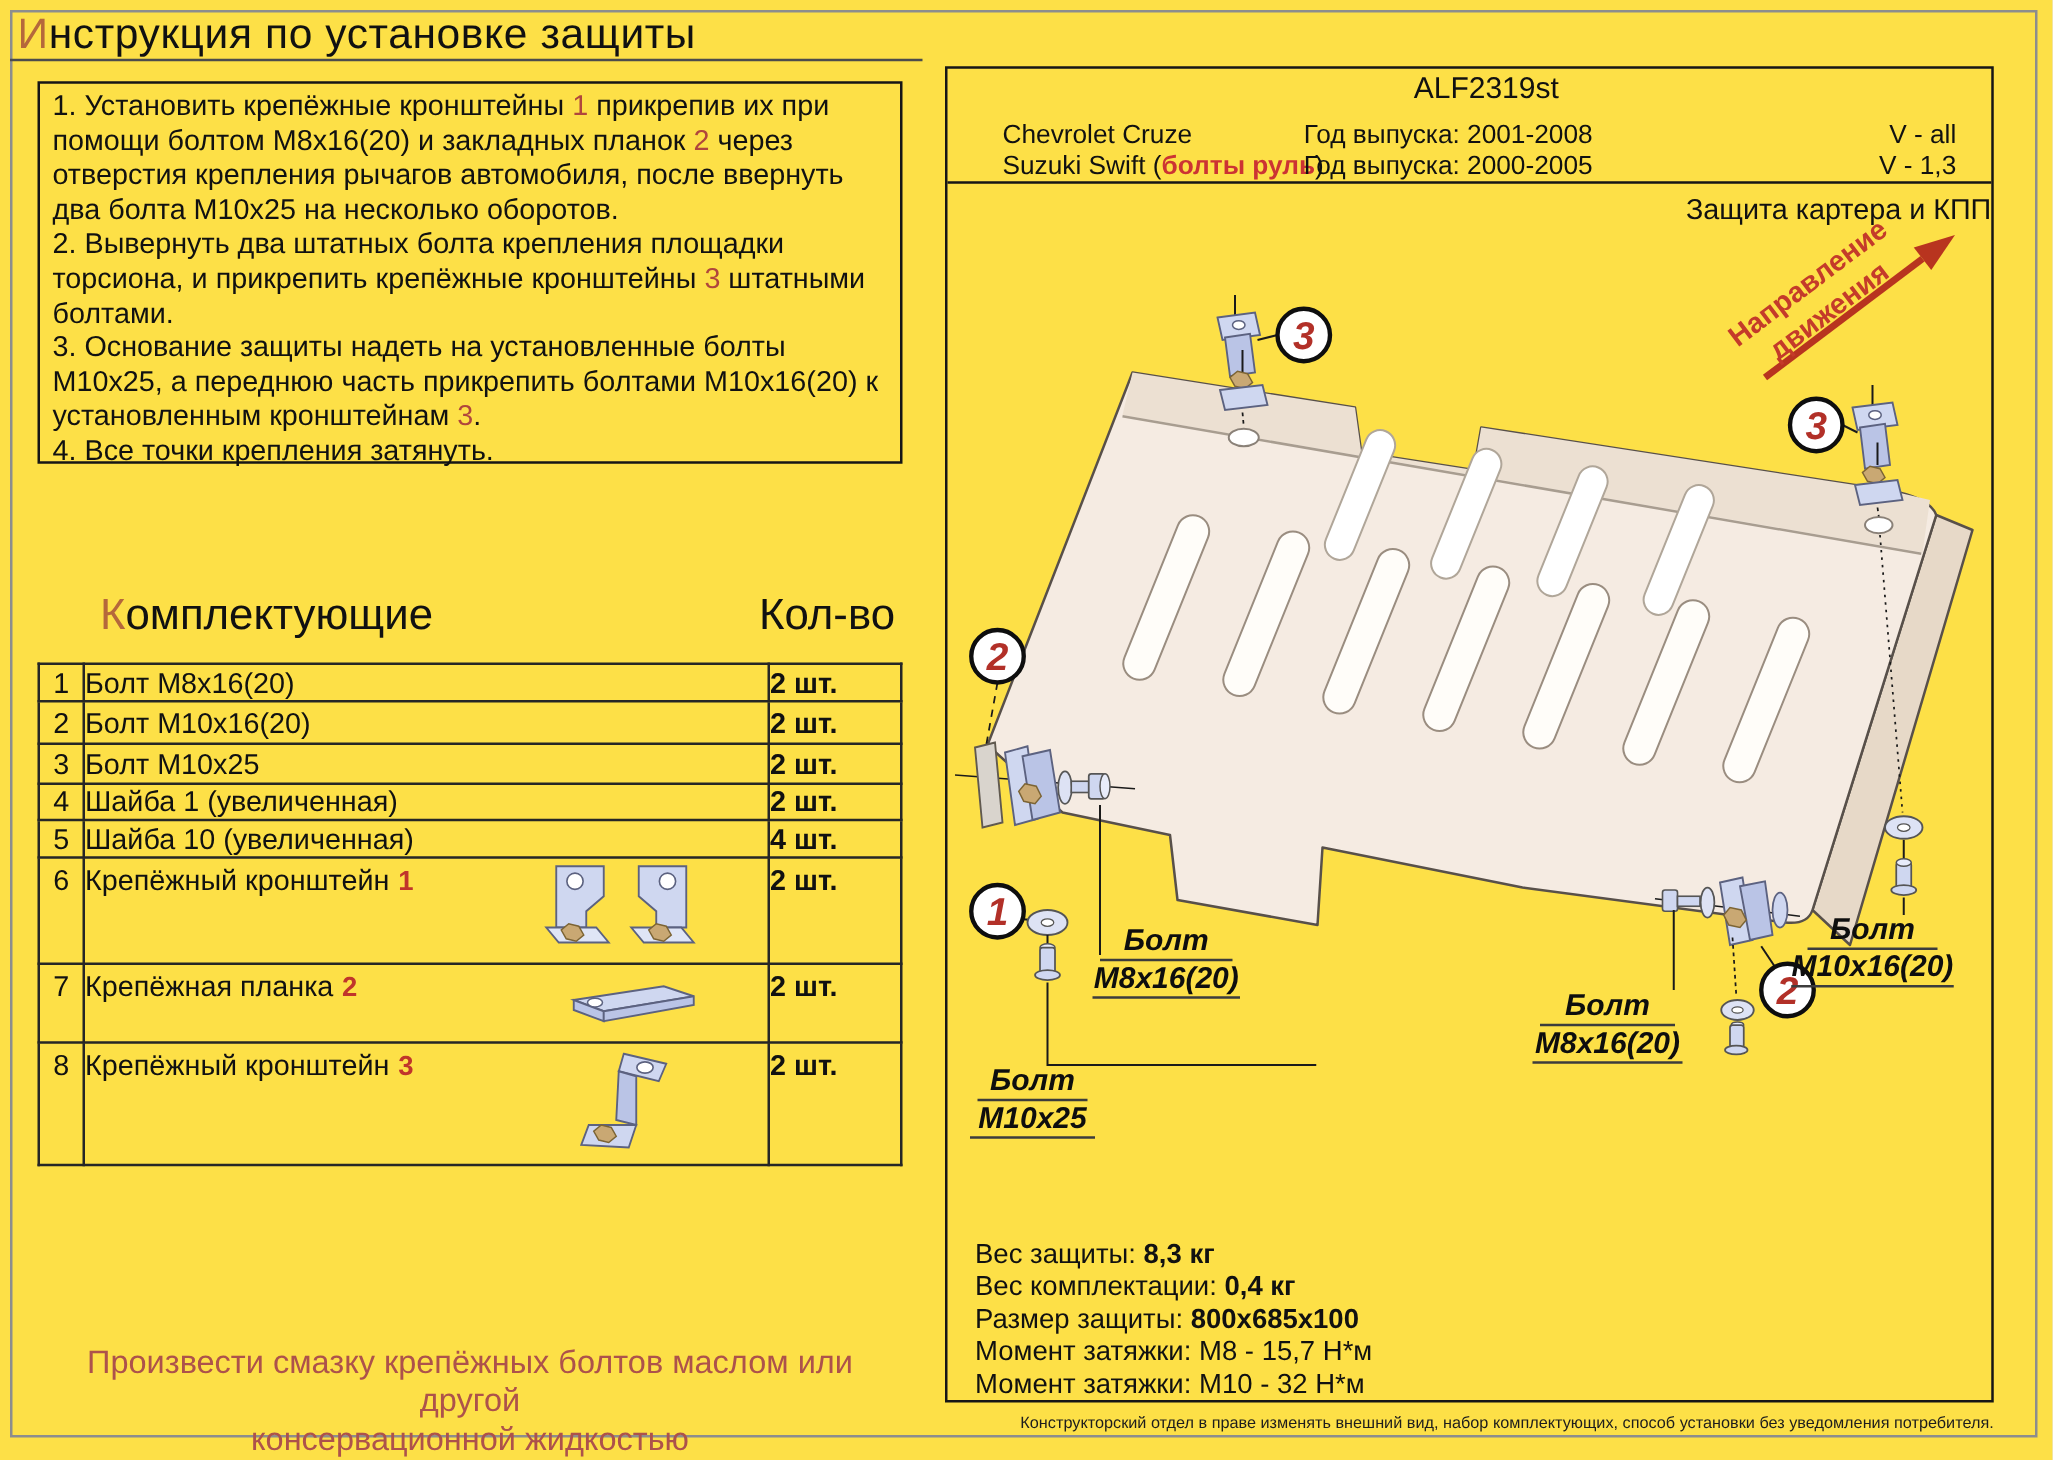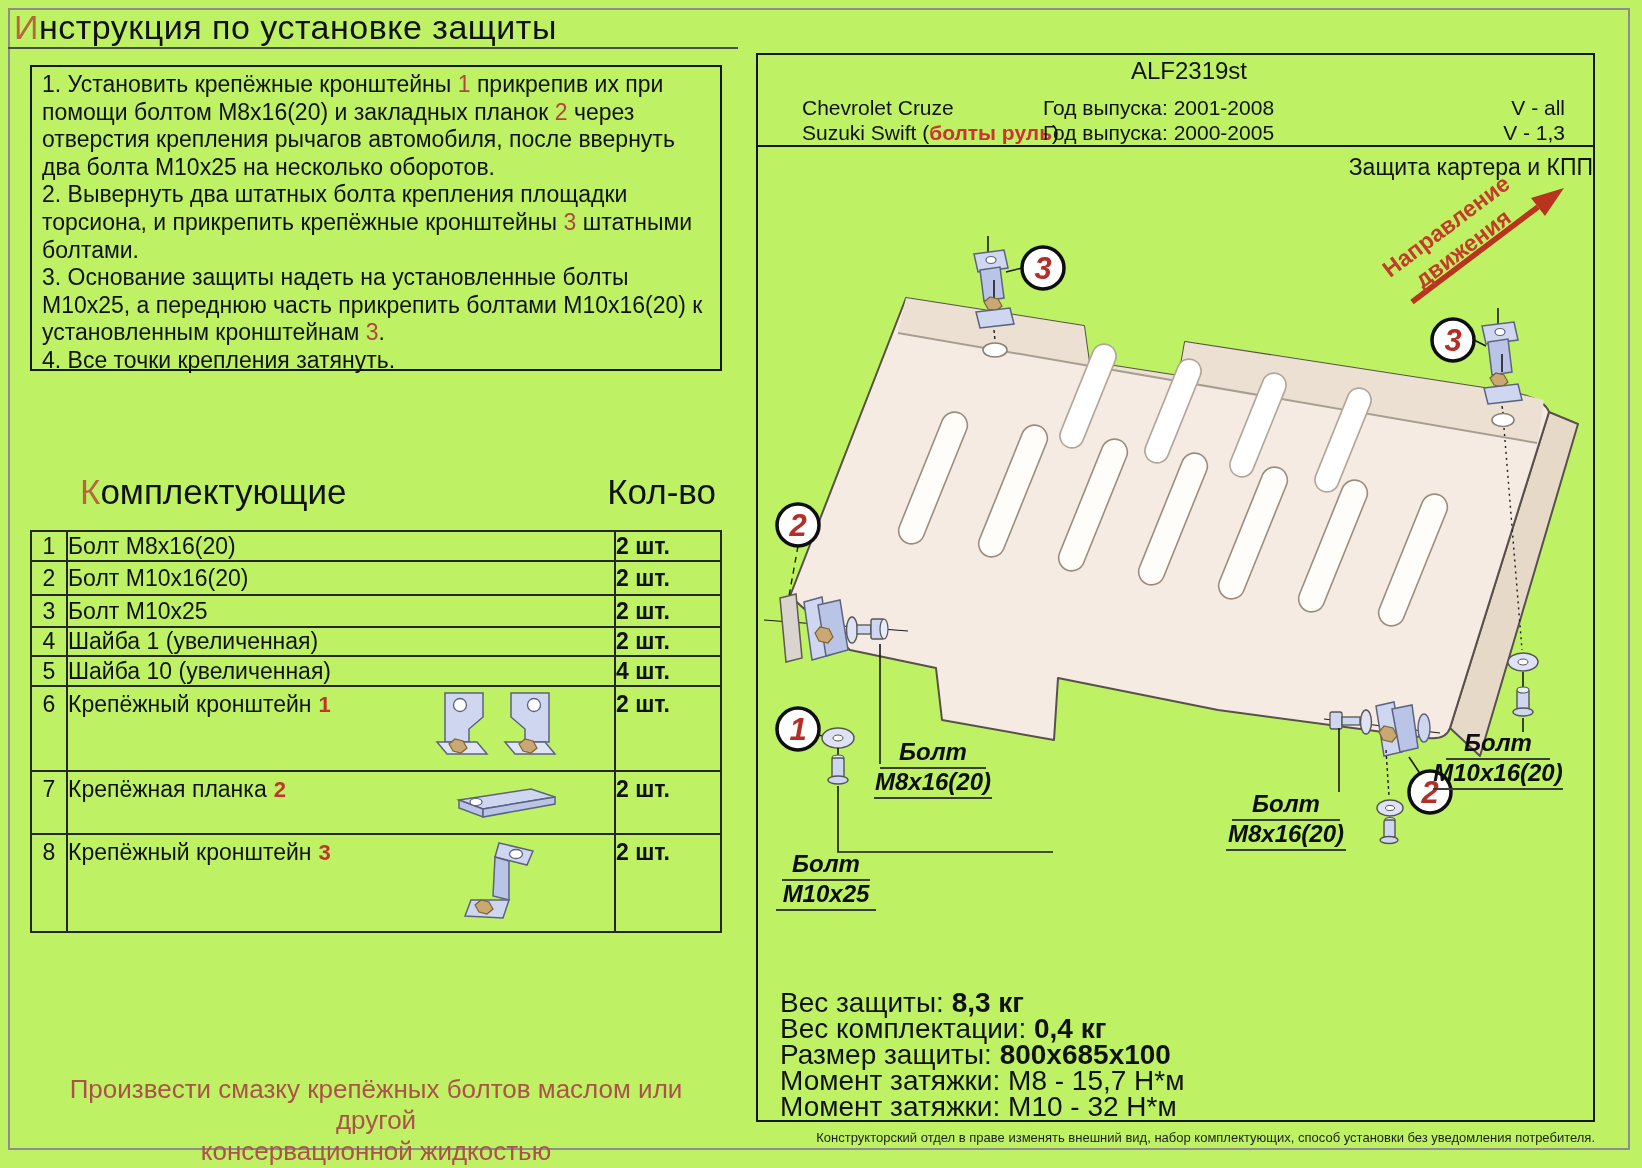--- a/index.html
+++ b/index.html
@@ -1,18 +1,18 @@
 <!DOCTYPE html>
 <html><head>
 <meta charset="utf-8">
 <style>
   * { box-sizing: border-box; }
   html,body { margin:0; padding:0; background:#e8e8e8; }
   .page {
-    position:relative; width:1642px; height:1168px; background:#bef264;
+    position:relative; width:1642px; height:1168px; background:#fde047;
     font-family:"Liberation Sans", sans-serif; color:#111; overflow:hidden;
   }
   .abs { position:absolute; }
 
   
   .page-frame { left:8px; top:8px; width:1622px; height:1142px; border:2px solid #8d8d8d; }
 
   
   .doc-title { left:14px; top:8px; font-size:34px; letter-spacing:0.5px; white-space:nowrap; }
   .accent-letter { color:#b5683b; }
@@ -55,21 +55,21 @@
   .veh-row.v1 { top:41px;padding-left:28px; } .veh-row.v2 { top:66px; }
   .veh-model { position:absolute; left:44px; white-space:nowrap; }
   .veh-years { position:absolute; left:285px; white-space:nowrap; }
   .veh-engine { position:absolute; right:28px; white-space:nowrap; }
   .red-note { color:#cc3333; font-weight:bold; }
   .drawing-title { position:absolute; left:0; top:99px; width:100%; text-align:right; font-size:23px; }
 
   .drawing-svg { position:absolute; left:0; top:95px; }
 
   
-  .specs { position:absolute; left:22px; top:935px; font-size:28px; line-height:26px; }
+  .specs { position:absolute; left:22px; top:935px; font-size:22px; line-height:26px; }
   .spec-line { white-space:nowrap; }
   .spec-line:nth-child(-n+3) .spec-value { font-weight:bold; }
 
   .panel-footnote { left:756px; top:1130px; width:839px; text-align:right; font-size:13px; color:#1d1d1d; }
 
   
   .callout-circle { fill:#ffffff; stroke:#0e0e0e; stroke-width:3.5px; }
   .callout-num { fill:#b23028; font-size:31px; font-weight:bold; font-style:italic; text-anchor:middle;
      font-family:"Liberation Sans", sans-serif; }
   .bolt-label { fill:#0e0e0e; font-size:24px; font-weight:bold; font-style:italic; text-anchor:middle;

